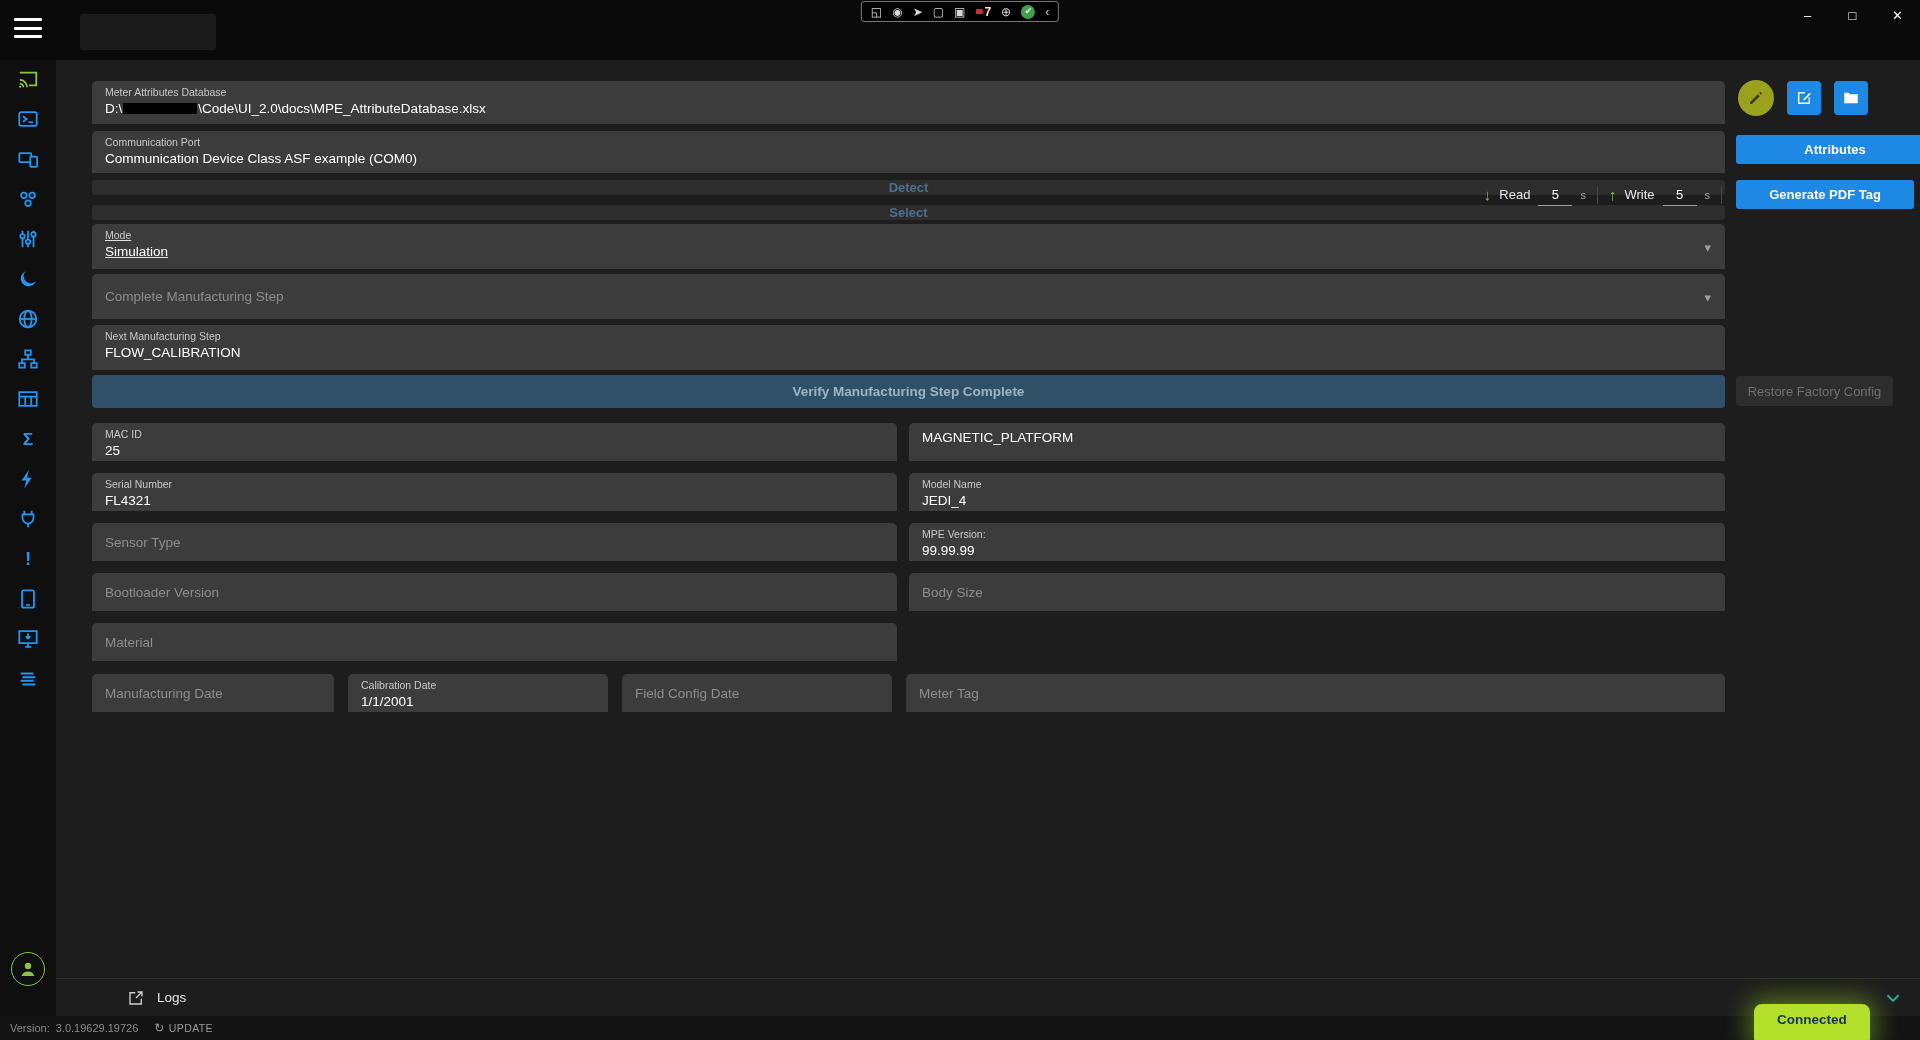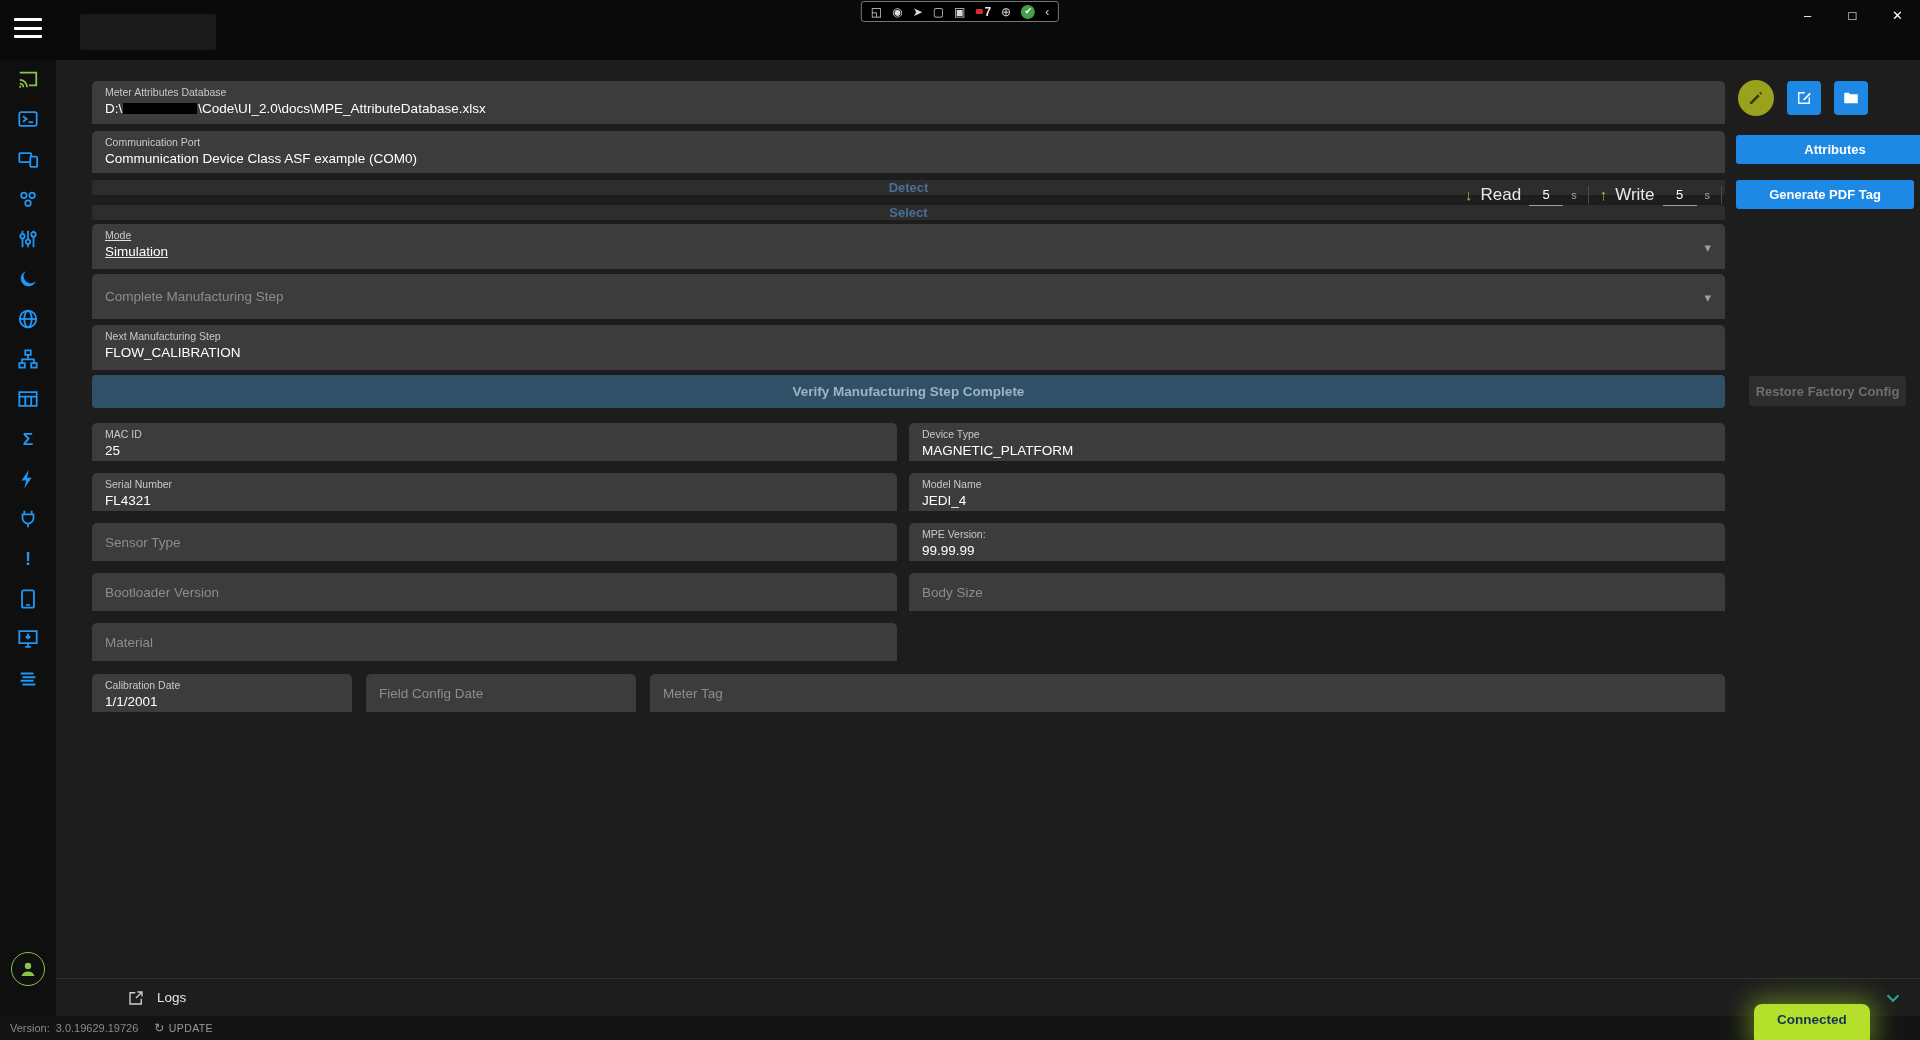--- a/index.html
+++ b/index.html
@@ -52,35 +52,35 @@
   .grid4 .field { height:38px; }
   .w-md { width:242px; } .w-cd { width:260px; } .w-fc { width:270px; } .w-mt { flex:1; }
 
   .btn { border:none; border-radius:3px; font-family:inherit; font-size:13px; font-weight:bold; cursor:pointer; display:flex; align-items:center; justify-content:center; }
   .btn-muted { background:#2d2d2d; color:#4a6f94; padding:0 16px; height:29px; }
   .btn-primary { background:#1976d2; color:#fff; padding:0 20px; height:29px; }
   .btn-verify { width:100%; height:33px; background:#2f5067; color:#9db4c6; font-size:13.5px; border-radius:4px; }
 
   .rw { position:absolute; right:0; top:0; height:29px; display:flex; align-items:center; gap:8px; }
   .rw .arrow { color:#8bc34a; font-size:15px; font-weight:bold; }
-  .rw .rwlabel { font-size:17px; color:#e8e8e8; }
+  .rw .rwlabel { font-size:13px; color:#e8e8e8; }
   .rw .rwnum { width:34px; height:22px; line-height:21px; text-align:center; font-size:13px; color:#fff; border-bottom:1px solid #9e9e9e; cursor:text; }
   .rw .rwunit { font-size:11px; color:#a5a5a5; }
   .rw .sep { width:1px; height:18px; background:#4a4a4a; margin:0 3px; }
 
   
   .right-panel { position:absolute; left:1680px; top:0; width:178px; }
   .iconbtn-row { position:absolute; top:20px; left:2px; display:flex; gap:13px; align-items:center; }
   .cbtn { width:36px; height:36px; border-radius:50%; background:#9aa11c; display:flex; align-items:center; justify-content:center; cursor:pointer; }
   .cbtn svg { width:18px; height:18px; }
   .sqbtn { width:34px; height:34px; border-radius:4px; background:#1e88e5; display:flex; align-items:center; justify-content:center; cursor:pointer; }
   .sqbtn svg { width:18px; height:18px; }
   .btn-attr { position:absolute; top:75px; left:0; width:198px; height:29px; background:#1e88e5; color:#fff; }
   .btn-pdf { position:absolute; top:120px; left:0; width:178px; height:29px; background:#1e88e5; color:#fff; }
-  .btn-restore { position:absolute; top:316px; left:0; width:157px; height:30px; background:#2d2d2d; color:#707070; font-weight:bold;margin-left:13px; }
+  .btn-restore { position:absolute; top:316px; left:0; width:157px; height:30px; background:#2d2d2d; color:#707070; font-weight:normal; }
 
   
   .logs-divider { position:absolute; top:918px; left:0; right:0; height:1px; background:#303030; }
   .logs-bar { position:absolute; top:919px; left:0; right:0; height:37px; display:flex; align-items:center;margin-left:35px; }
   .logs-open { margin-left:36px; width:18px; height:18px; color:#cfcfcf; cursor:pointer; }
   .logs-open svg { width:100%; height:100%; }
   .logs-label { margin-left:12px; font-size:13.5px; color:#e6e6e6; }
   .logs-chev { position:absolute; right:16px; top:8px; width:22px; height:22px; color:#26a69a; cursor:pointer; }
   .logs-chev svg { width:100%; height:100%; }
 
@@ -285,21 +285,20 @@
     <div class="row-verify">
       <button class="btn btn-verify">Verify Manufacturing Step Complete</button>
     </div>
 
     <div class="grid2">
       <div class="field">
         <div class="flabel">MAC ID</div>
         <div class="fvalue">25</div>
       </div>
       <div class="field">
-        <div class="flabel">Device Type</div>
         <div class="fvalue">MAGNETIC_PLATFORM</div>
       </div>
       <div class="field">
         <div class="flabel">Serial Number</div>
         <div class="fvalue">FL4321</div>
       </div>
       <div class="field">
         <div class="flabel">Model Name</div>
         <div class="fvalue">JEDI_4</div>
       </div>
@@ -315,20 +314,23 @@
       </div>
       <div class="field empty">
         <div class="flabel">Body Size</div>
       </div>
       <div class="field empty">
         <div class="flabel">Material</div>
       </div>
     </div>
 
     <div class="grid4">
+      <div class="field empty w-md">
+        <div class="flabel">Manufacturing Date</div>
+      </div>
       <div class="field w-cd">
         <div class="flabel">Calibration Date</div>
         <div class="fvalue">1/1/2001</div>
       </div>
       <div class="field empty w-fc">
         <div class="flabel">Field Config Date</div>
       </div>
       <div class="field empty w-mt">
         <div class="flabel">Meter Tag</div>
       </div>

